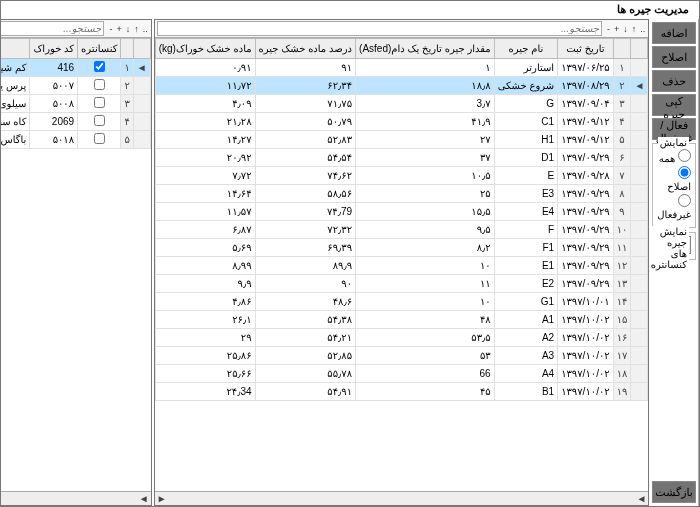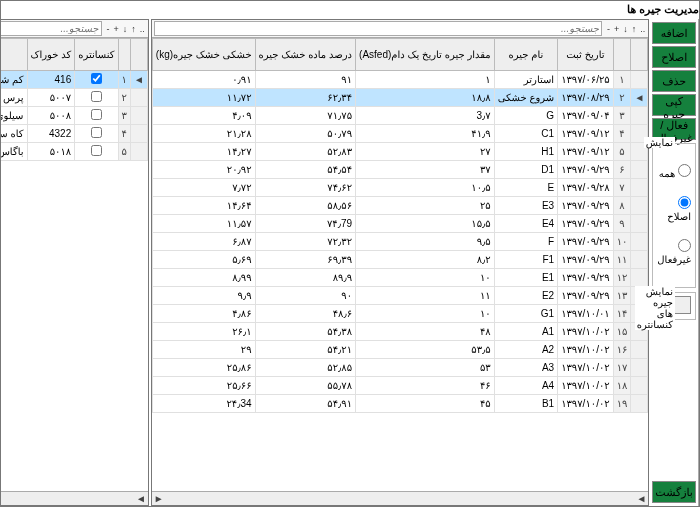--- a/index.html
+++ b/index.html
@@ -1,34 +1,34 @@
 <!DOCTYPE html>
 <html dir="rtl" lang="fa"><head>
 <meta charset="utf-8">
 <style>
 *{box-sizing:border-box;margin:0;padding:0;font-family:Tahoma,Arial,sans-serif;font-size:10px;}
 body{background:#fff;color:#000;width:700px;height:507px;overflow:hidden;border:1px solid #777;position:relative;}
-.titlebar{height:18px;padding:2px 0;font-weight:bold;font-size:11px;}
+.titlebar{height:18px;padding:2px 10px;font-weight:bold;font-size:11px;}
 .main{display:flex;flex-direction:row;height:calc(100% - 18px);}
 .sidebar{width:98px;border-right:1px solid #aaa;display:flex;flex-direction:column;padding:2px;}
-.sidebar button{height:22px;margin:1px 0;border:1px solid #888;background:#15803d;font-size:11px;cursor:pointer;}
+.sidebar button{height:22px;margin:1px 0;border:1px solid #888;background:#737373;font-size:11px;cursor:pointer;}
 .sidebar .spacer{flex:1;}
 .sidebar .groupbox{border:1px solid #bbb;margin:2px 0;padding:3px 4px 5px;position:relative;}
-.sidebar .groupbox .legend{position:absolute;top:-7px;right:20px;background:#fff;padding:0 2px;font-size:10px;}
-.sidebar label{display:block;font-size:10px;margin:17px 0;}
+.sidebar .groupbox .legend{position:absolute;top:-7px;right:6px;background:#fff;padding:0 2px;font-size:10px;}
+.sidebar label{display:block;font-size:10px;margin:2px 0;}
 .sidebar select{width:100%;height:18px;border:1px solid #888;}
 .panel{flex:1;border:1px solid #777;margin:0 1px;display:flex;flex-direction:column;}
 .panel-small{width:190px;}
 .searchrow{display:flex;align-items:center;height:18px;border-bottom:1px solid #aaa;background:#f7f7f7;}
 .searchrow input{flex:1;border:1px solid #aaa;height:15px;margin:0 2px;padding:0 2px;font-style:italic;color:#888;direction:rtl;}
 .navbtns{display:flex;gap:2px;padding:0 2px;}
 .navbtns span{cursor:pointer;font-size:9px;color:#333;padding:0 1px;}
 .gridwrap{flex:1;overflow:auto;}
 .grid{width:100%;border-collapse:collapse;}
-.grid th{background:#eee;border:1px solid #bbb;padding:2px 3px;height:32px;font-weight:normal;font-size:10px;white-space:nowrap;}
+.grid th{background:#eee;border:1px solid #bbb;padding:2px 3px;height:20px;font-weight:normal;font-size:10px;white-space:nowrap;}
 .grid td{border:1px solid #e0e0e0;padding:2px 3px;height:18px;background:#fff;white-space:nowrap;}
 .grid tr.sel td{background:#bfe4ff;}
 .grid td.rownum{width:14px;text-align:center;color:#444;background:#f1f1f1;font-size:10px;}
 .grid td.ind{width:12px;text-align:center;background:#f1f1f1;color:#444;}
 .ralign{text-align:right;direction:ltr;}
 .lalign{text-align:left;direction:ltr;margin-top:6px;}
 .hscroll{height:14px;border-top:1px solid #aaa;display:flex;align-items:center;justify-content:space-between;padding:0 2px;background:#eee;font-size:9px;color:#444;}
 .chk{width:12px;text-align:center;}
 input[type=checkbox]{width:11px;height:11px;}
 </style>
@@ -72,21 +72,21 @@
     <div class="gridwrap">
       <table class="grid">
         <thead>
             <tr id="rh">
               <th></th>
               <th></th>
               <th>تاریخ ثبت</th>
               <th>نام جیره</th>
               <th>مقدار جیره تاریخ یک دام(Asfed)</th>
               <th>درصد ماده خشک جیره</th>
-              <th>خشکی خشک جیره(kg)</th>
+              <th>ماده خشک خوراک(kg)</th>
             </tr>
           </thead>
         <tbody id="rb">
             <tr>
               <td class="ind"></td>
               <td class="rownum">۱</td>
               <td class="lalign">۱۳۹۷/۰۶/۲۵</td>
               <td>استارتر</td>
               <td class="ralign">۱</td>
               <td class="ralign">۹۱</td>
@@ -234,21 +234,21 @@
               <td>A3</td>
               <td class="ralign">۵۳</td>
               <td class="ralign">۵۲٫۸۵</td>
               <td class="ralign">۲۵٫۸۶</td>
             </tr>
             <tr>
               <td class="ind"></td>
               <td class="rownum">۱۸</td>
               <td class="lalign">۱۳۹۷/۱۰/۰۲</td>
               <td>A4</td>
-              <td class="ralign">۴۶</td>
+              <td class="ralign">66</td>
               <td class="ralign">۵۵٫۷۸</td>
               <td class="ralign">۲۵٫۶۶</td>
             </tr>
             <tr>
               <td class="ind"></td>
               <td class="rownum">۱۹</td>
               <td class="lalign">۱۳۹۷/۱۰/۰۲</td>
               <td>B1</td>
               <td class="ralign">۴۵</td>
               <td class="ralign">۵۴٫۹۱</td>
@@ -304,21 +304,21 @@
               <td class="ind"></td>
               <td class="rownum">۳</td>
               <td class="chk"><input type="checkbox" style=""></td>
               <td class="ralign">۵۰۰۸</td>
               <td>سیلوی ذرت</td>
             </tr>
             <tr>
               <td class="ind"></td>
               <td class="rownum">۴</td>
               <td class="chk"><input type="checkbox" style=""></td>
-              <td class="ralign">4322</td>
+              <td class="ralign">2069</td>
               <td>کاه سفید</td>
             </tr>
             <tr>
               <td class="ind"></td>
               <td class="rownum">۵</td>
               <td class="chk"><input type="checkbox" style=""></td>
               <td class="ralign">۵۰۱۸</td>
               <td>باگاس</td>
             </tr>
           </tbody>

